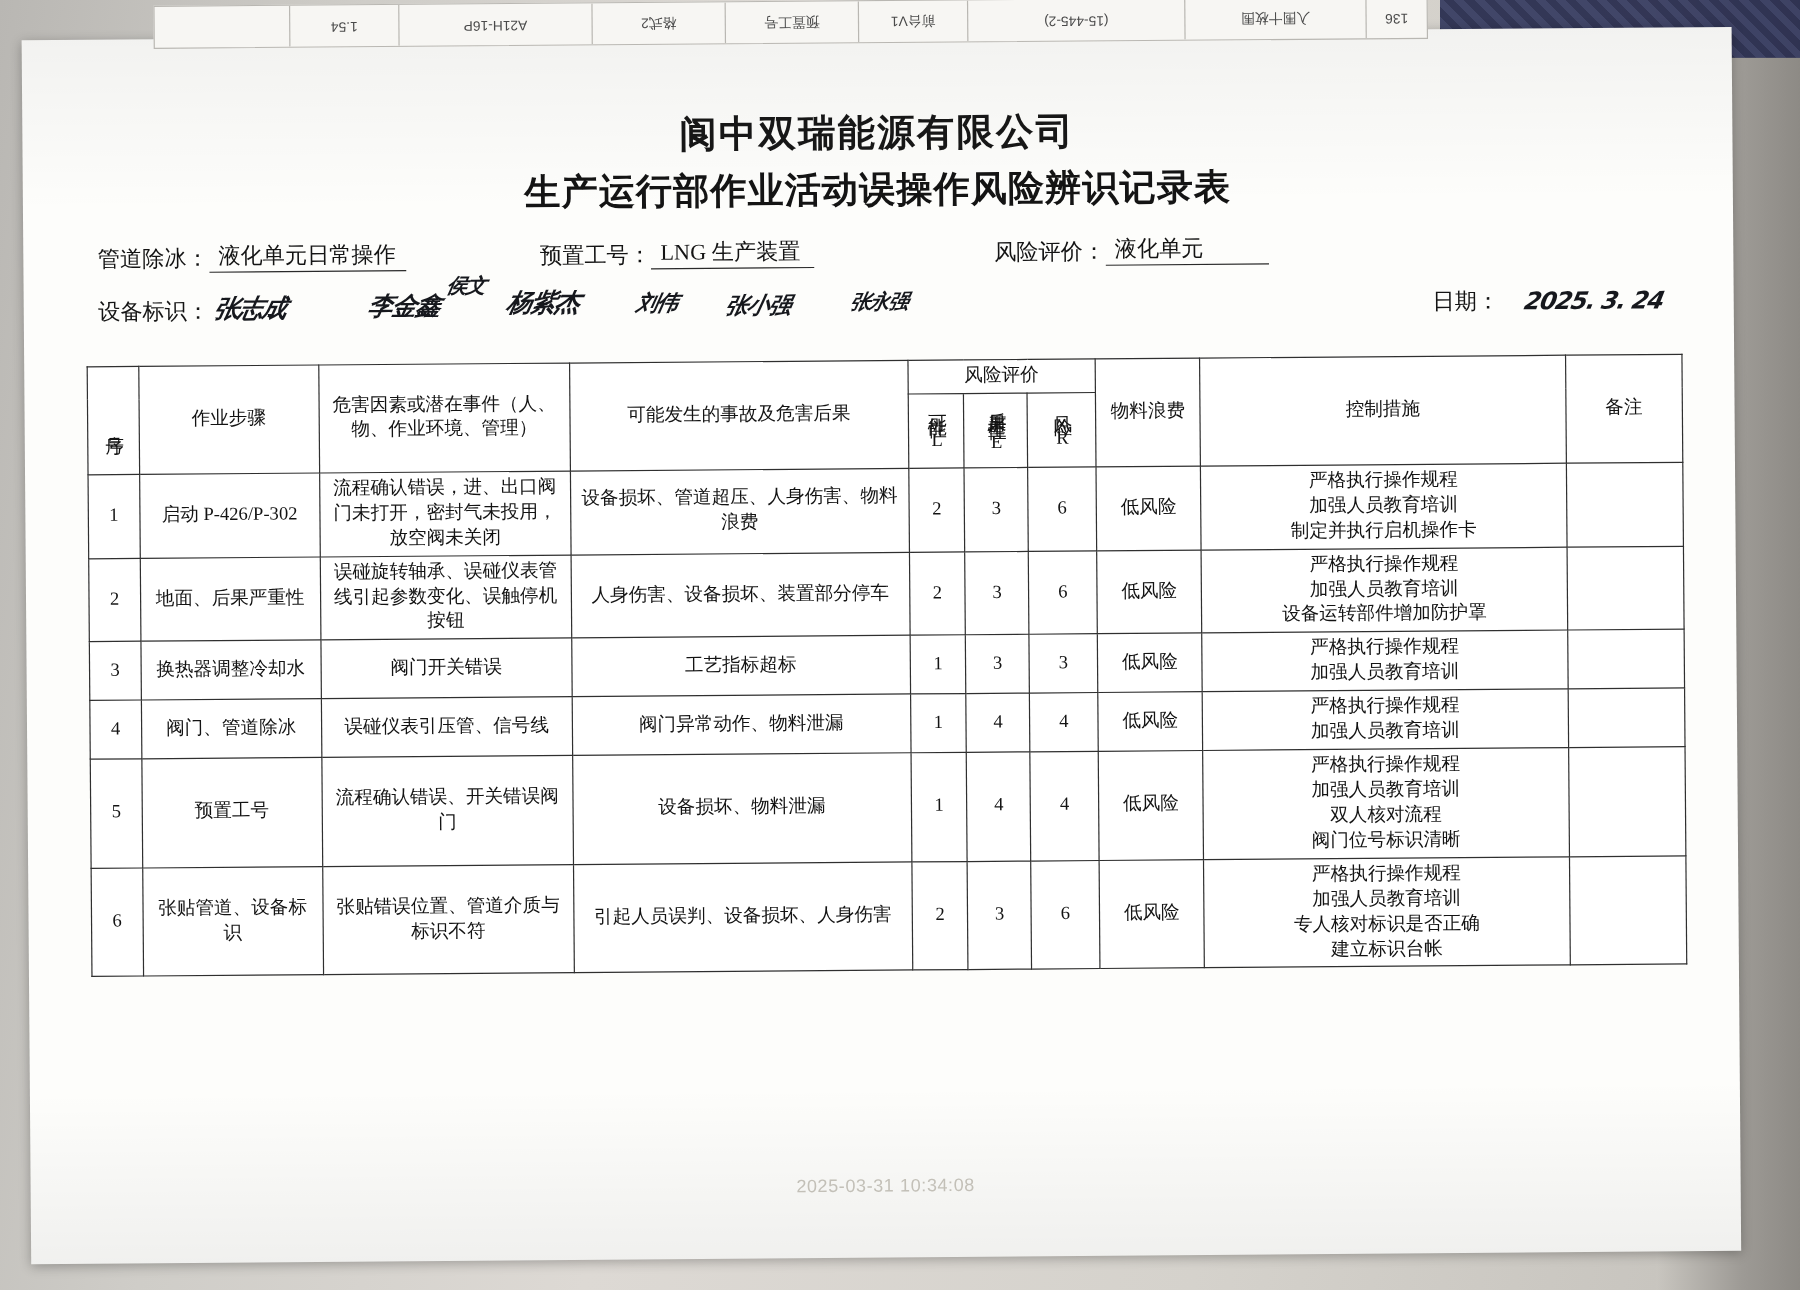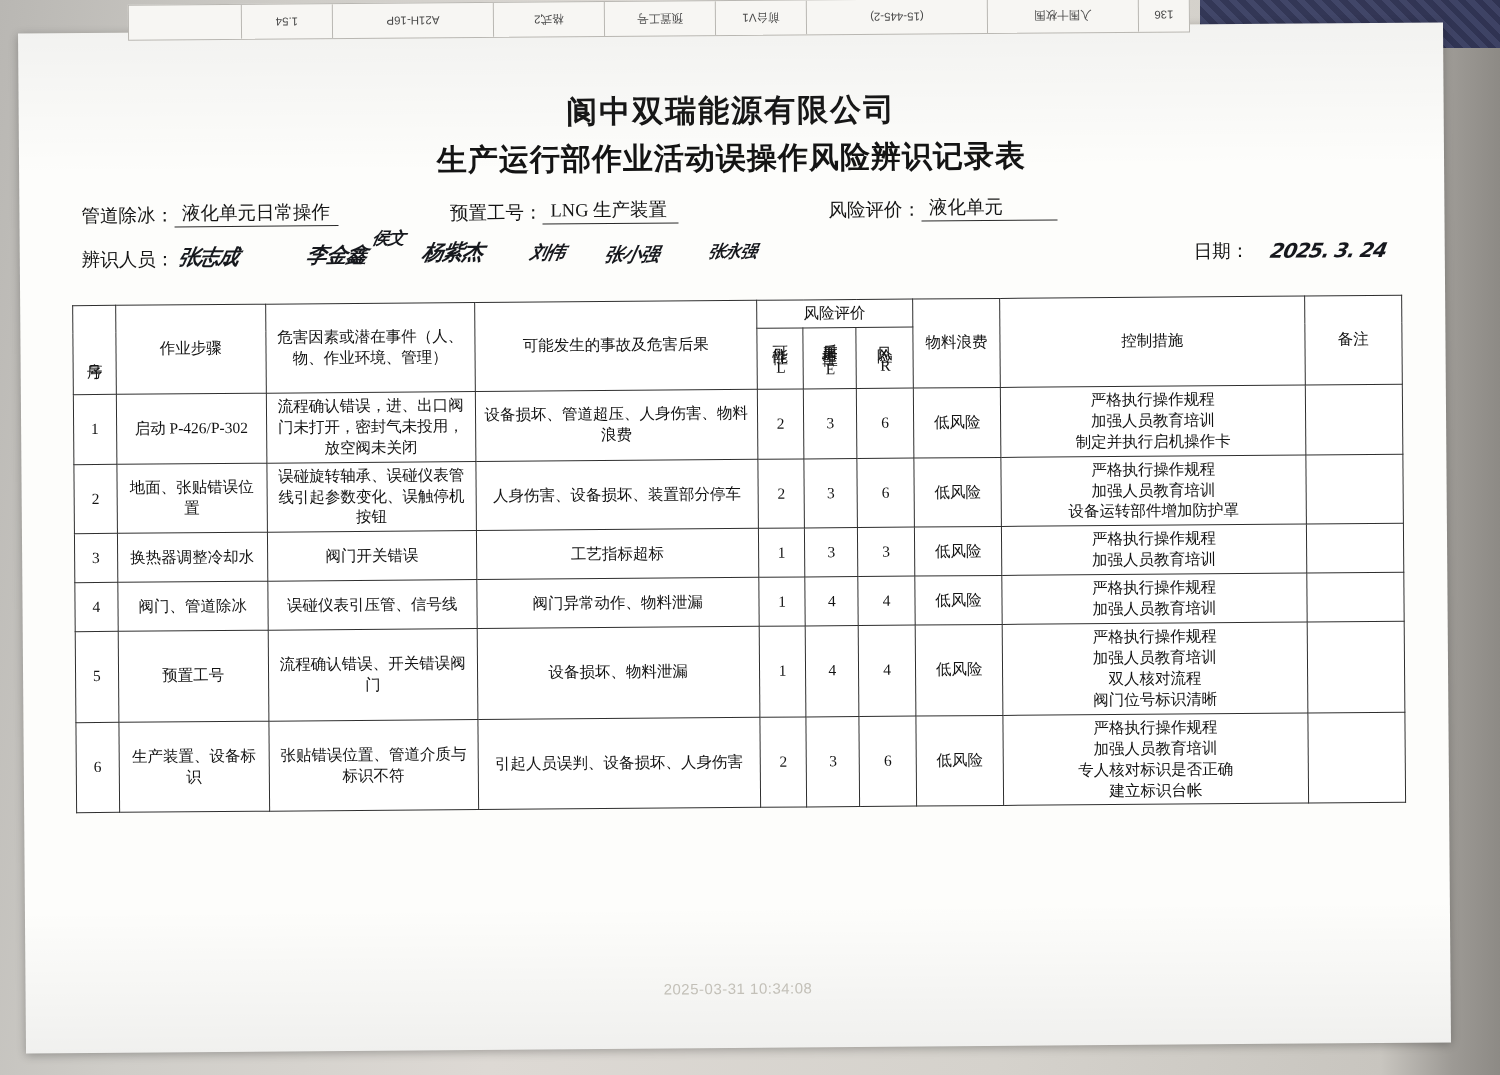--- a/index.html
+++ b/index.html
@@ -172,21 +172,21 @@
       <span class="lbl">管道除冰：</span>
       <span class="val">液化单元日常操作</span>
       <span class="spacer-a"></span>
       <span class="lbl">预置工号：</span>
       <span class="val">LNG 生产装置</span>
       <span class="spacer-b"></span>
       <span class="lbl">风险评价：</span>
       <span class="val">液化单元</span>
     </div>
     <div class="meta-row">
-      <span class="lbl">辨识人员：</span>
+      <span class="lbl">设备标识：</span>
       <span class="names">
         <span class="hand" style="left:4px;bottom:0;">张志成</span>
         <span class="hand" style="left:132px;bottom:1px;">李金鑫</span>
         <span class="hand" style="left:248px;bottom:3px;">杨紫杰</span>
         <span class="hand" style="left:356px;bottom:4px;font-size:18px;">刘伟</span>
         <span class="hand" style="left:430px;bottom:0;font-size:19px;">张小强</span>
         <span class="hand" style="left:198px;bottom:20px;font-size:17px;">侯文</span>
         <span class="hand" style="left:534px;bottom:4px;font-size:17px;">张永强</span>
       </span>
       <span class="lbl">日期：</span>
@@ -236,21 +236,21 @@
           <td>低风险</td>
           <td class="ctl">
             <div>严格执行操作规程</div>
             <div>加强人员教育培训</div>
             <div>制定并执行启机操作卡</div>
           </td>
           <td></td>
         </tr>
         <tr>
           <td>2</td>
-          <td>地面、张贴错误位置</td>
+          <td>地面、后果严重性</td>
           <td class="haz">误碰旋转轴承、误碰仪表管线引起参数变化、误触停机按钮</td>
           <td class="cons">人身伤害、设备损坏、装置部分停车</td>
           <td>2</td>
           <td>3</td>
           <td>6</td>
           <td>低风险</td>
           <td class="ctl">
             <div>严格执行操作规程</div>
             <div>加强人员教育培训</div>
             <div>设备运转部件增加防护罩</div>
@@ -299,21 +299,21 @@
           <td class="ctl">
             <div>严格执行操作规程</div>
             <div>加强人员教育培训</div>
             <div>双人核对流程</div>
             <div>阀门位号标识清晰</div>
           </td>
           <td></td>
         </tr>
         <tr>
           <td>6</td>
-          <td>生产装置、设备标识</td>
+          <td>张贴管道、设备标识</td>
           <td class="haz">张贴错误位置、管道介质与标识不符</td>
           <td class="cons">引起人员误判、设备损坏、人身伤害</td>
           <td>2</td>
           <td>3</td>
           <td>6</td>
           <td>低风险</td>
           <td class="ctl">
             <div>严格执行操作规程</div>
             <div>加强人员教育培训</div>
             <div>专人核对标识是否正确</div>

